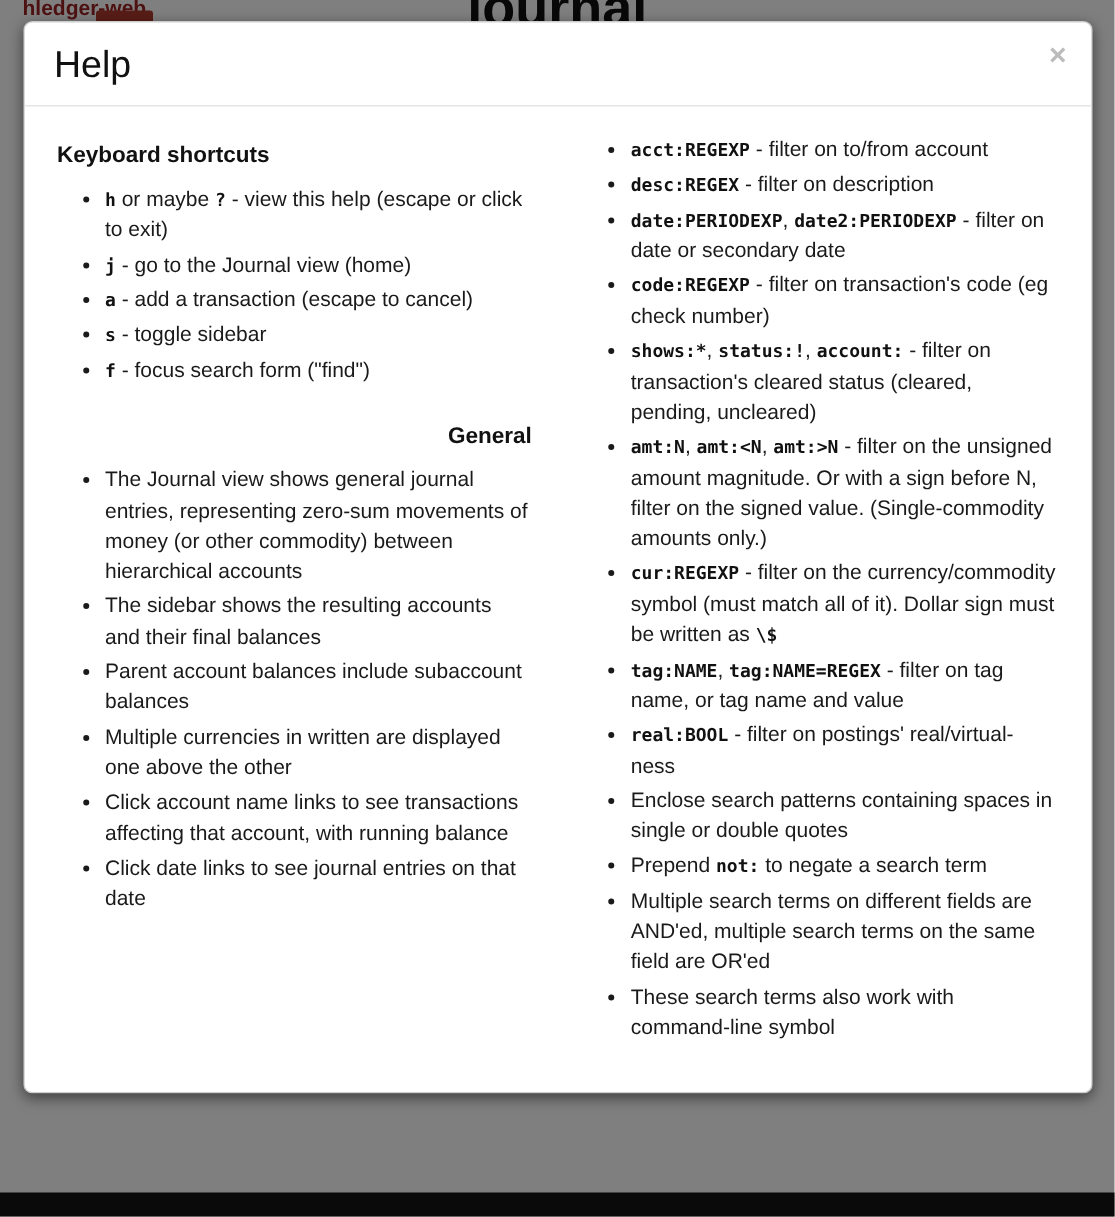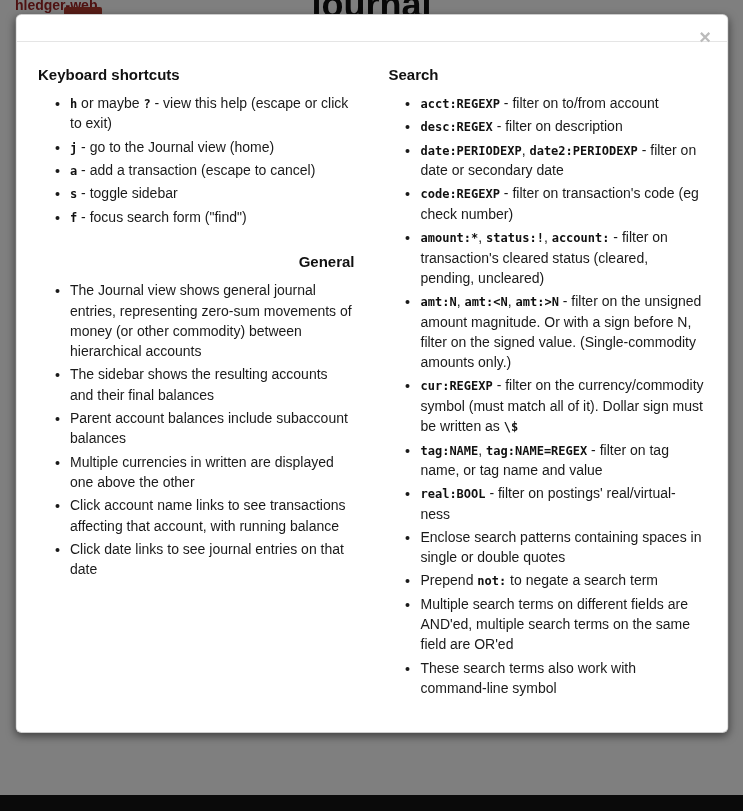--- a/index.html
+++ b/index.html
@@ -46,20 +46,21 @@
   <span class="bg-accent"></span>
   <h1 class="bg-title">journal</h1>
   <div class="footer-bar"></div>
 </div>
 
 <div class="backdrop"></div>
 
 <div class="modal">
   <div class="modal-header">
     <button class="close">×</button>
+    <h2 class="modal-title">Help</h2>
   </div>
   <div class="modal-body">
     <div class="col">
       <h3 class="section-heading">Keyboard shortcuts</h3>
       <ul>
           <li><code>h</code> or maybe <code>?</code> - view this help (escape or click to exit)</li>
           <li><code>j</code> - go to the Journal view (home)</li>
           <li><code>a</code> - add a transaction (escape to cancel)</li>
           <li><code>s</code> - toggle sidebar</li>
           <li><code>f</code> - focus search form ("find")</li>
@@ -68,27 +69,26 @@
       <ul>
           <li>The Journal view shows general journal entries, representing zero-sum movements of money (or other commodity) between hierarchical accounts</li>
           <li>The sidebar shows the resulting accounts and their final balances</li>
           <li>Parent account balances include subaccount balances</li>
           <li>Multiple currencies in written are displayed one above the other</li>
           <li>Click account name links to see transactions affecting that account, with running balance</li>
           <li>Click date links to see journal entries on that date</li>
         </ul>
     </div>
     <div class="col">
-      <h3 class="section-heading">Search</h3>
       <ul>
           <li><code>acct:REGEXP</code> - filter on to/from account</li>
           <li><code>desc:REGEX</code> - filter on description</li>
           <li><code>date:PERIODEXP</code>, <code>date2:PERIODEXP</code> - filter on date or secondary date</li>
           <li><code>code:REGEXP</code> - filter on transaction's code (eg check number)</li>
-          <li><code>amount:*</code>, <code>status:!</code>, <code>account:</code> - filter on transaction's cleared status (cleared, pending, uncleared)</li>
+          <li><code>shows:*</code>, <code>status:!</code>, <code>account:</code> - filter on transaction's cleared status (cleared, pending, uncleared)</li>
           <li><code>amt:N</code>, <code>amt:&lt;N</code>, <code>amt:&gt;N</code> - filter on the unsigned amount magnitude. Or with a sign before N, filter on the signed value. (Single-commodity amounts only.)</li>
           <li><code>cur:REGEXP</code> - filter on the currency/commodity symbol (must match all of it). Dollar sign must be written as <code>\$</code></li>
           <li><code>tag:NAME</code>, <code>tag:NAME=REGEX</code> - filter on tag name, or tag name and value</li>
           <li><code>real:BOOL</code> - filter on postings' real/virtual-ness</li>
           <li>Enclose search patterns containing spaces in single or double quotes</li>
           <li>Prepend <code>not:</code> to negate a search term</li>
           <li>Multiple search terms on different fields are AND'ed, multiple search terms on the same field are OR'ed</li>
           <li>These search terms also work with command-line symbol</li>
         </ul>
     </div>

